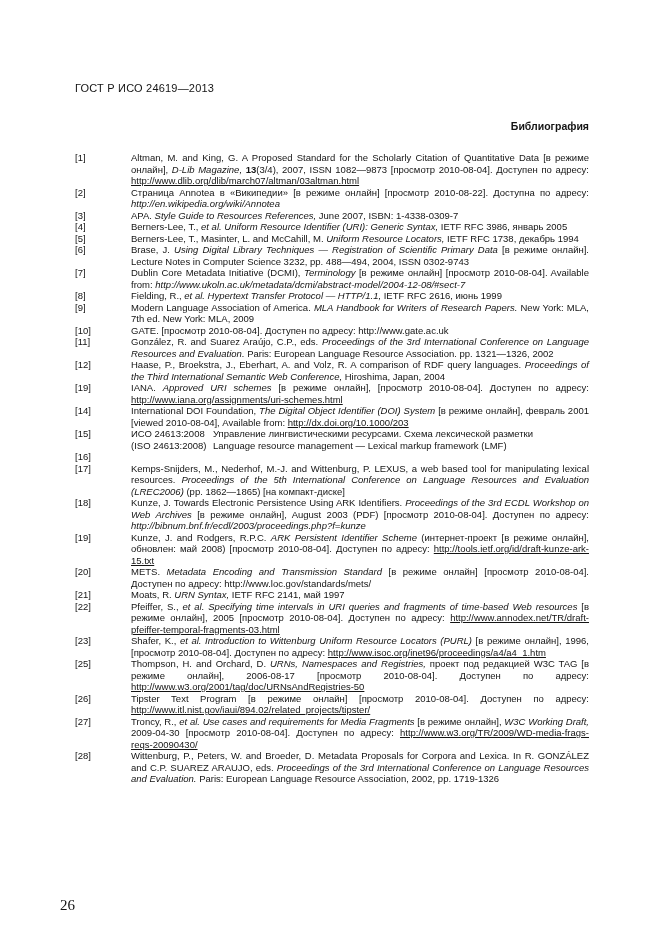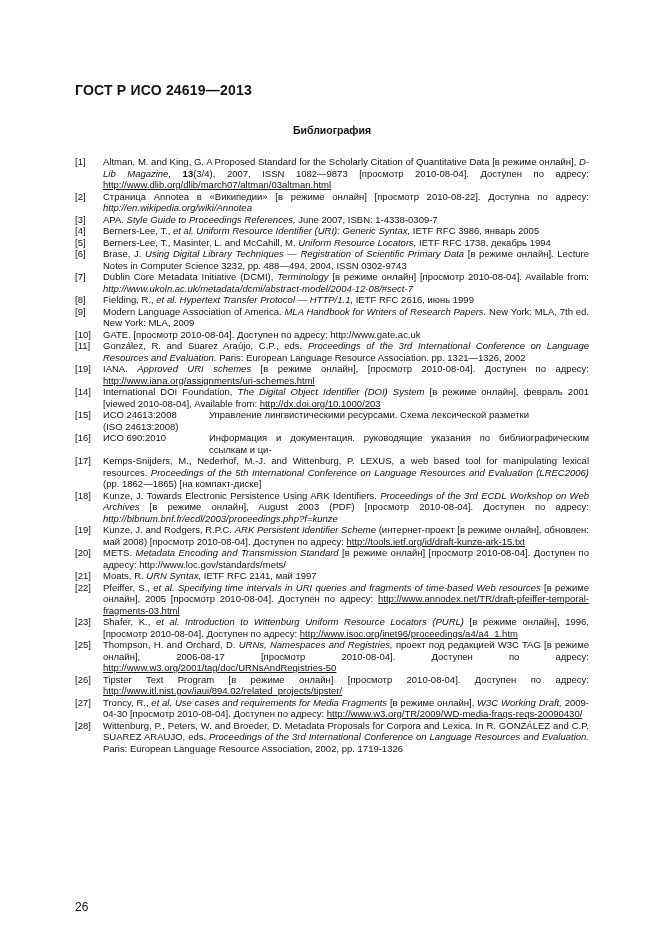--- a/index.html
+++ b/index.html
@@ -11,78 +11,80 @@
     font-family: "Liberation Sans", sans-serif;
     color: #141414;
     overflow: hidden;
   }
   .page {
     position: absolute;
     inset: 0;
     padding: 82px 72px 0 75px;
   }
   .doc-header {
-    font-weight: bold;
-    font-size: 14px;
+    font-weight: normal;
+    font-size: 11px;
     letter-spacing: 0.2px;
   }
   .doc-title {
-    text-align: center;
+    text-align: right;
     font-weight: bold;
     font-size: 10.5px;
     margin-top: 26px;
     margin-bottom: 20px;
   }
   .refs {
     font-size: 9.5px;
     line-height: 11.5px;
   }
   .ref {
     display: flex;
     align-items: flex-start;
   }
   .ref-label {
     flex: 0 0 28px;
     width: 28px;
   }
   .ref-body {
     flex: 1;
     text-align: justify;
+    margin-left: 28px;
   }
   .it { font-style: italic; }
   .bd { font-weight: bold; }
   .lnk { text-decoration: underline; color: #141414; cursor: pointer; }
-  .ref-table-row { display: flex; gap: 24px; }
+  .ref-table-row { display: flex; }
   .ref-col-left { flex: 0 0 82px; }
   .ref-col-right { flex: 1; }
   .page-number {
     position: absolute;
-    left: 75px;
+    left: 60px;
     bottom: 22px;
-    font-size: 12px;
+    font-size: 15px;
+    font-family: Liberation Serif, serif;
   }
 </style>
 </head>
 <body>
 
 <div class="page">
   <div class="doc-header">ГОСТ Р ИСО 24619—2013</div>
   <div class="doc-title">Библиография</div>
   <div class="refs">
       <div class="ref">
         <span class="ref-label">[1]</span>
         <div class="ref-body"><span>Altman, M. and King, G. A Proposed Standard for the Scholarly Citation of Quantitative Data [в режиме онлайн], </span><span class="it">D-Lib Magazine,</span><span> </span><span class="bd">13</span><span>(3/4), 2007, ISSN 1082—9873 [просмотр 2010-08-04]. Доступен по адресу: </span><span class="lnk">http://www.dlib.org/dlib/march07/altman/03altman.html</span></div>
       </div>
       <div class="ref">
         <span class="ref-label">[2]</span>
         <div class="ref-body"><span>Страница Annotea в «Википедии» [в режиме онлайн] [просмотр 2010-08-22]. Доступна по адресу: </span><span class="it">http://en.wikipedia.org/wiki/Annotea</span></div>
       </div>
       <div class="ref">
         <span class="ref-label">[3]</span>
-        <div class="ref-body"><span>APA. </span><span class="it">Style Guide to Proceedings References,</span><span> June 2007, ISBN: 1-4338-0309-7</span></div>
+        <div class="ref-body"><span>APA. </span><span class="it">Style Guide to Resources References,</span><span> June 2007, ISBN: 1-4338-0309-7</span></div>
       </div>
       <div class="ref">
         <span class="ref-label">[4]</span>
         <div class="ref-body"><span>Berners-Lee, T., </span><span class="it">et al. Uniform Resource Identifier (URI): Generic Syntax,</span><span> IETF RFC 3986, январь 2005</span></div>
       </div>
       <div class="ref">
         <span class="ref-label">[5]</span>
         <div class="ref-body"><span>Berners-Lee, T., Masinter, L. and McCahill, M. </span><span class="it">Uniform Resource Locators,</span><span> IETF RFC 1738, декабрь 1994</span></div>
       </div>
       <div class="ref">
@@ -103,46 +105,47 @@
       </div>
       <div class="ref">
         <span class="ref-label">[10]</span>
         <div class="ref-body"><span>GATE. [просмотр 2010-08-04]. Доступен по адресу: http://www.gate.ac.uk</span></div>
       </div>
       <div class="ref">
         <span class="ref-label">[11]</span>
         <div class="ref-body"><span>González, R. and Suarez Araújo, C.P., eds. </span><span class="it">Proceedings of the 3rd International Conference on Language Resources and Evaluation.</span><span> Paris: European Language Resource Association. pp. 1321—1326, 2002</span></div>
       </div>
       <div class="ref">
+        <span class="ref-label">[12]</span>
+        <div class="ref-body"><span>Haase, P., Broekstra, J., Eberhart, A. and Volz, R. A comparison of RDF query languages. </span><span class="it">Proceedings of the Third International Semantic Web Conference,</span><span> Hiroshima, Japan, 2004</span></div>
+      </div>
+      <div class="ref">
         <span class="ref-label">[19]</span>
         <div class="ref-body"><span>IANA. </span><span class="it">Approved URI schemes</span><span> [в режиме онлайн], [просмотр 2010-08-04]. Доступен по адресу: </span><span class="lnk">http://www.iana.org/assignments/uri-schemes.html</span></div>
       </div>
       <div class="ref">
         <span class="ref-label">[14]</span>
         <div class="ref-body"><span>International DOI Foundation, </span><span class="it">The Digital Object Identifier (DOI) System</span><span> [в режиме онлайн], февраль 2001 [viewed 2010-08-04], Available from: </span><span class="lnk">http://dx.doi.org/10.1000/203</span></div>
       </div>
       <div class="ref">
         <span class="ref-label">[15]</span>
         <div class="ref-body">
           <div class="ref-table-row">
             <span class="ref-col-left">ИСО 24613:2008</span>
             <span class="ref-col-right">Управление лингвистическими ресурсами. Схема лексической разметки</span>
           </div>
           <div class="ref-table-row">
             <span class="ref-col-left">(ISO 24613:2008)</span>
+            <span class="ref-col-right">Language resource management — Lexical markup framework (LMF)</span>
           </div>
         </div>
       </div>
       <div class="ref">
         <span class="ref-label">[16]</span>
         <div class="ref-body">
-          <div class="ref-table-row">
-            <span class="ref-col-left">ИСО 690:2010</span>
-            <span class="ref-col-right">Информация и документация. руководящие указания по библиографическим ссылкам и ци-</span>
-          </div>
         </div>
       </div>
       <div class="ref">
         <span class="ref-label">[17]</span>
         <div class="ref-body"><span>Kemps-Snijders, M., Nederhof, M.-J. and Wittenburg, P. LEXUS, a web based tool for manipulating lexical resources. </span><span class="it">Proceedings of the 5th International Conference on Language Resources and Evaluation (LREC2006)</span><span> (pp. 1862—1865) [на компакт-диске]</span></div>
       </div>
       <div class="ref">
         <span class="ref-label">[18]</span>
         <div class="ref-body"><span>Kunze, J. Towards Electronic Persistence Using ARK Identifiers. </span><span class="it">Proceedings of the 3rd ECDL Workshop on Web Archives</span><span> [в режиме онлайн], August 2003 (PDF) [просмотр 2010-08-04]. Доступен по адресу: </span><span class="it">http://bibnum.bnf.fr/ecdl/2003/proceedings.php?f=kunze</span></div>
       </div>

